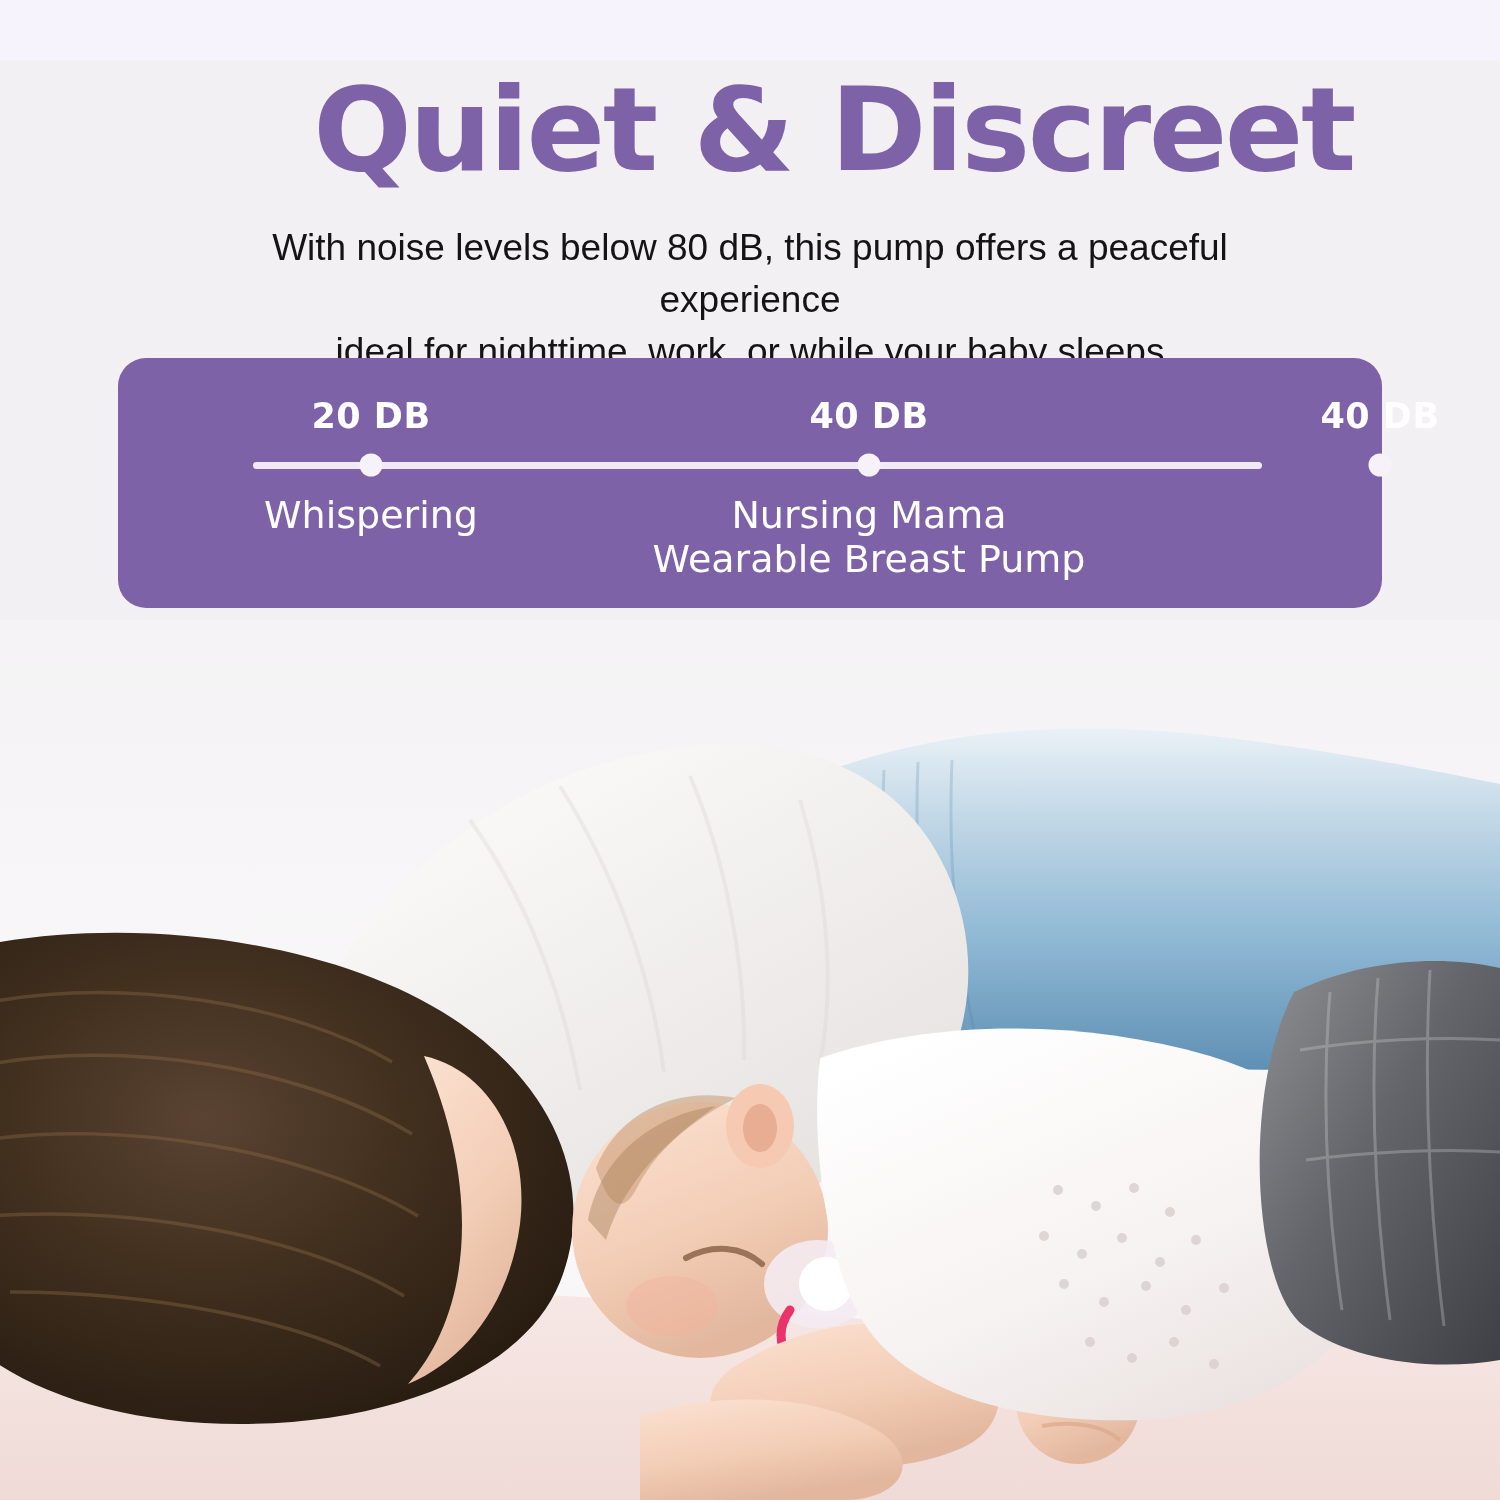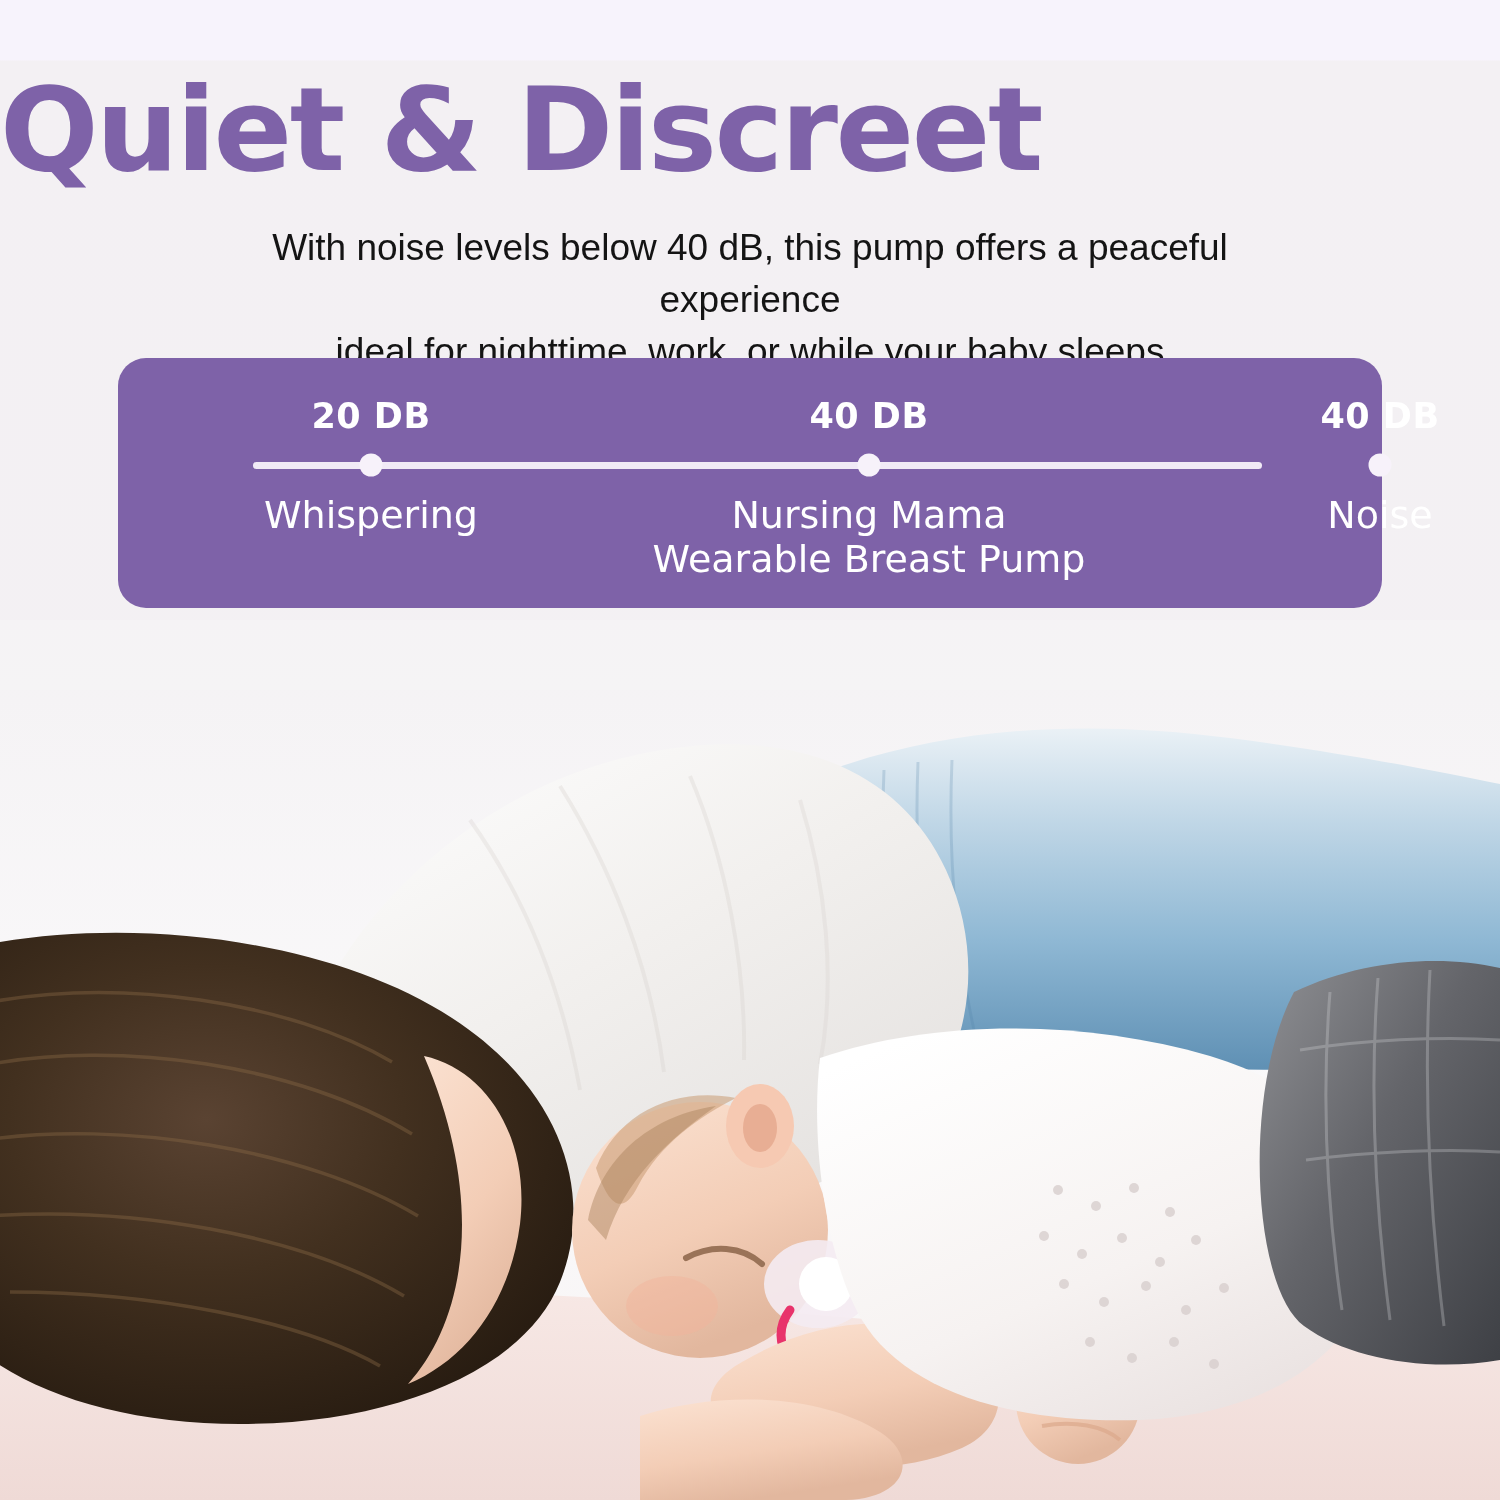--- a/index.html
+++ b/index.html
@@ -14,21 +14,21 @@
     position:relative;
     width:1500px;height:1500px;
     overflow:hidden;
     background:
       linear-gradient(180deg,#F7F3FC 0px,#F7F3FC 60px,#F3F0F3 61px,#F3F1F3 100%);
   }
 
   
   .headline{
     position:absolute;left:0;top:70px;width:1354px;
-    text-align:left;
+    text-align:right;
     font-size:116px;
     line-height:120px;
     font-weight:bold;
     letter-spacing:-2.5px;
     color:#7E62A8;
     font-family:"DejaVu Sans","Liberation Sans",sans-serif;
     white-space:nowrap;
   }
   .subhead{
     position:absolute;left:50%;top:222px;
@@ -113,21 +113,21 @@
   .photo svg{display:block;width:1500px;height:880px;}
 </style>
 </head>
 <body>
 
 <div class="canvas">
 
   <div class="headline">Quiet &amp; Discreet</div>
 
   <div class="subhead">
-    <span class="subhead-line">With noise levels below 40 dB, this pump offers a peaceful experience</span>
+    <span class="subhead-line">With noise levels below 80 dB, this pump offers a peaceful experience</span>
     <span class="subhead-line">ideal for nighttime, work, or while your baby sleeps</span>
   </div>
 
   <div class="scale-card">
     <div class="scale-inner">
 
       <div class="scale-track"></div>
 
       <div class="scale-point" style="left:253px;">
         <div class="db">20 DB</div>
@@ -143,21 +143,20 @@
         <div class="caption">
           <span>Nursing Mama</span>
           <span>Wearable Breast Pump</span>
         </div>
       </div>
 
       <div class="scale-point" style="left:1262px;">
         <div class="db">40 DB</div>
         <div class="dot"></div>
         <div class="caption">
-          <span>Noise</span>
         </div>
       </div>
 
     </div>
   </div>
 
   <div class="photo">
     <svg viewBox="0 0 1500 880" preserveAspectRatio="none">
       <defs>
         <linearGradient id="bgTop" x1="0" y1="0" x2="0" y2="1">

